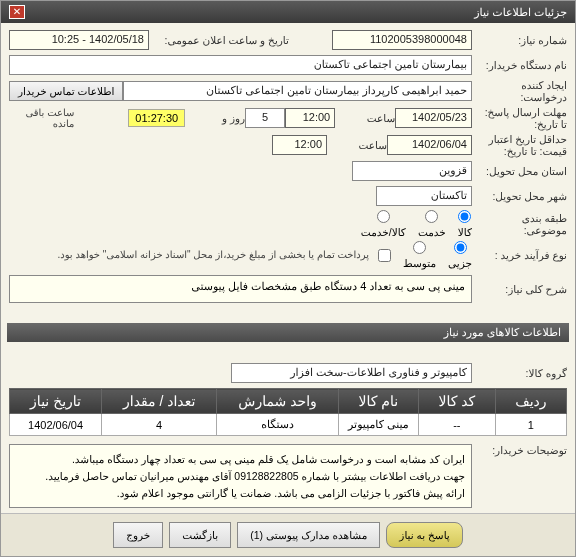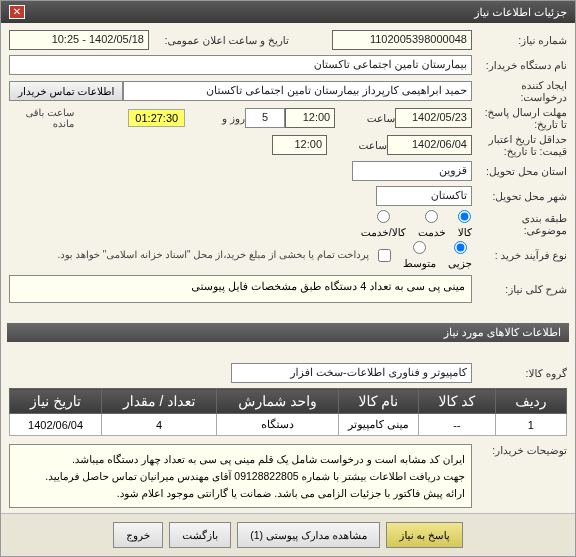--- a/index.html
+++ b/index.html
@@ -154,20 +154,21 @@
   justify-content: center;
   border-top: 1px solid #bbb;
   background: #e8e5d6;
 }
 .footer .btn {
   padding: 4px 12px;
   height: 26px;
 }
 .btn-primary {
   background: linear-gradient(to bottom, #f0e68c, #d4c85a);
+  border-radius: 8px;
 }
 .time-remaining {
   background: #ffff66;
   border: 1px solid #aa9;
   padding: 2px 6px;
   font-size: 11px;
   margin-left: 48px;
 }
 .checkbox-item {
   display: flex;

